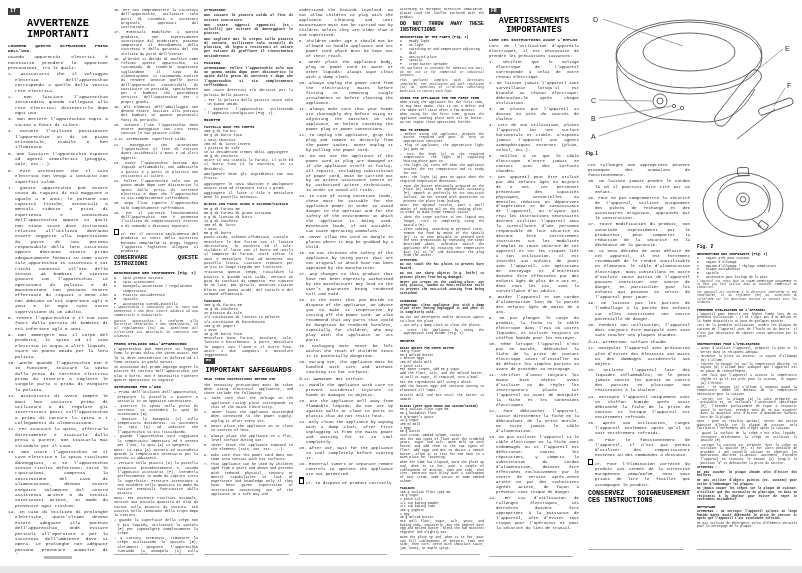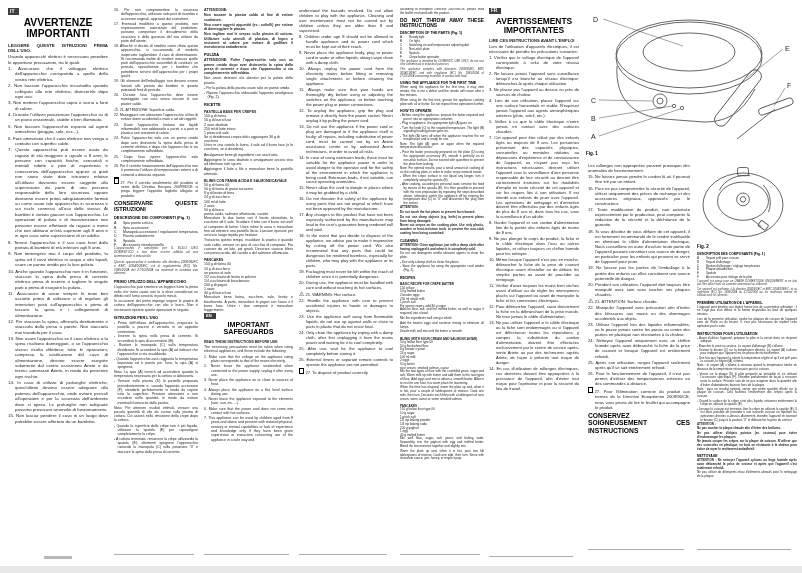--- a/index.html
+++ b/index.html
@@ -1,18 +1,18 @@
 <!DOCTYPE html>
 <html><head>
 <meta charset="utf-8">
 <style>
   html,body{margin:0;padding:0;background:#e7e7e7;}
   .page{position:relative;width:802px;height:566px;background:#ffffff;overflow:hidden;
         font-family:"Liberation Sans","DejaVu Sans",sans-serif;color:#1c1c1c;}
-  .col{position:absolute;top:8px;height:546px;overflow:hidden;text-align:justify;}
+  .col{position:absolute;top:8px;height:546px;overflow:hidden;text-align:justify;font-family:Liberation Mono, monospace;}
   .lang-tag{display:inline-block;background:#3f3f3f;color:#fff;font-weight:bold;
             font-size:1.15em;line-height:1.35;padding:0 4px 0 2px;margin-bottom:2px;}
   .h1{font-weight:bold;text-align:center;font-size:2.35em;line-height:1.05;margin:1px 0 3px 0;color:#000;}
   .h1b{font-size:2.05em;}
   .h2{font-weight:bold;font-size:1.6em;line-height:1.1;margin:2px 0 2px 0;color:#000;}
   .h3{font-weight:bold;font-size:1.12em;margin:3px 0 1px 0;color:#000;text-align:left;}
   .rt{font-weight:bold;margin:2.5px 0 0.5px 0;text-align:left;}
   .p{margin:0 0 1px 0;line-height:1.22;}
   .pb{font-weight:bold;}
   .pi{font-style:italic;font-size:0.92em;margin:0 0 1.5px 0;line-height:1.22;color:#333;}

